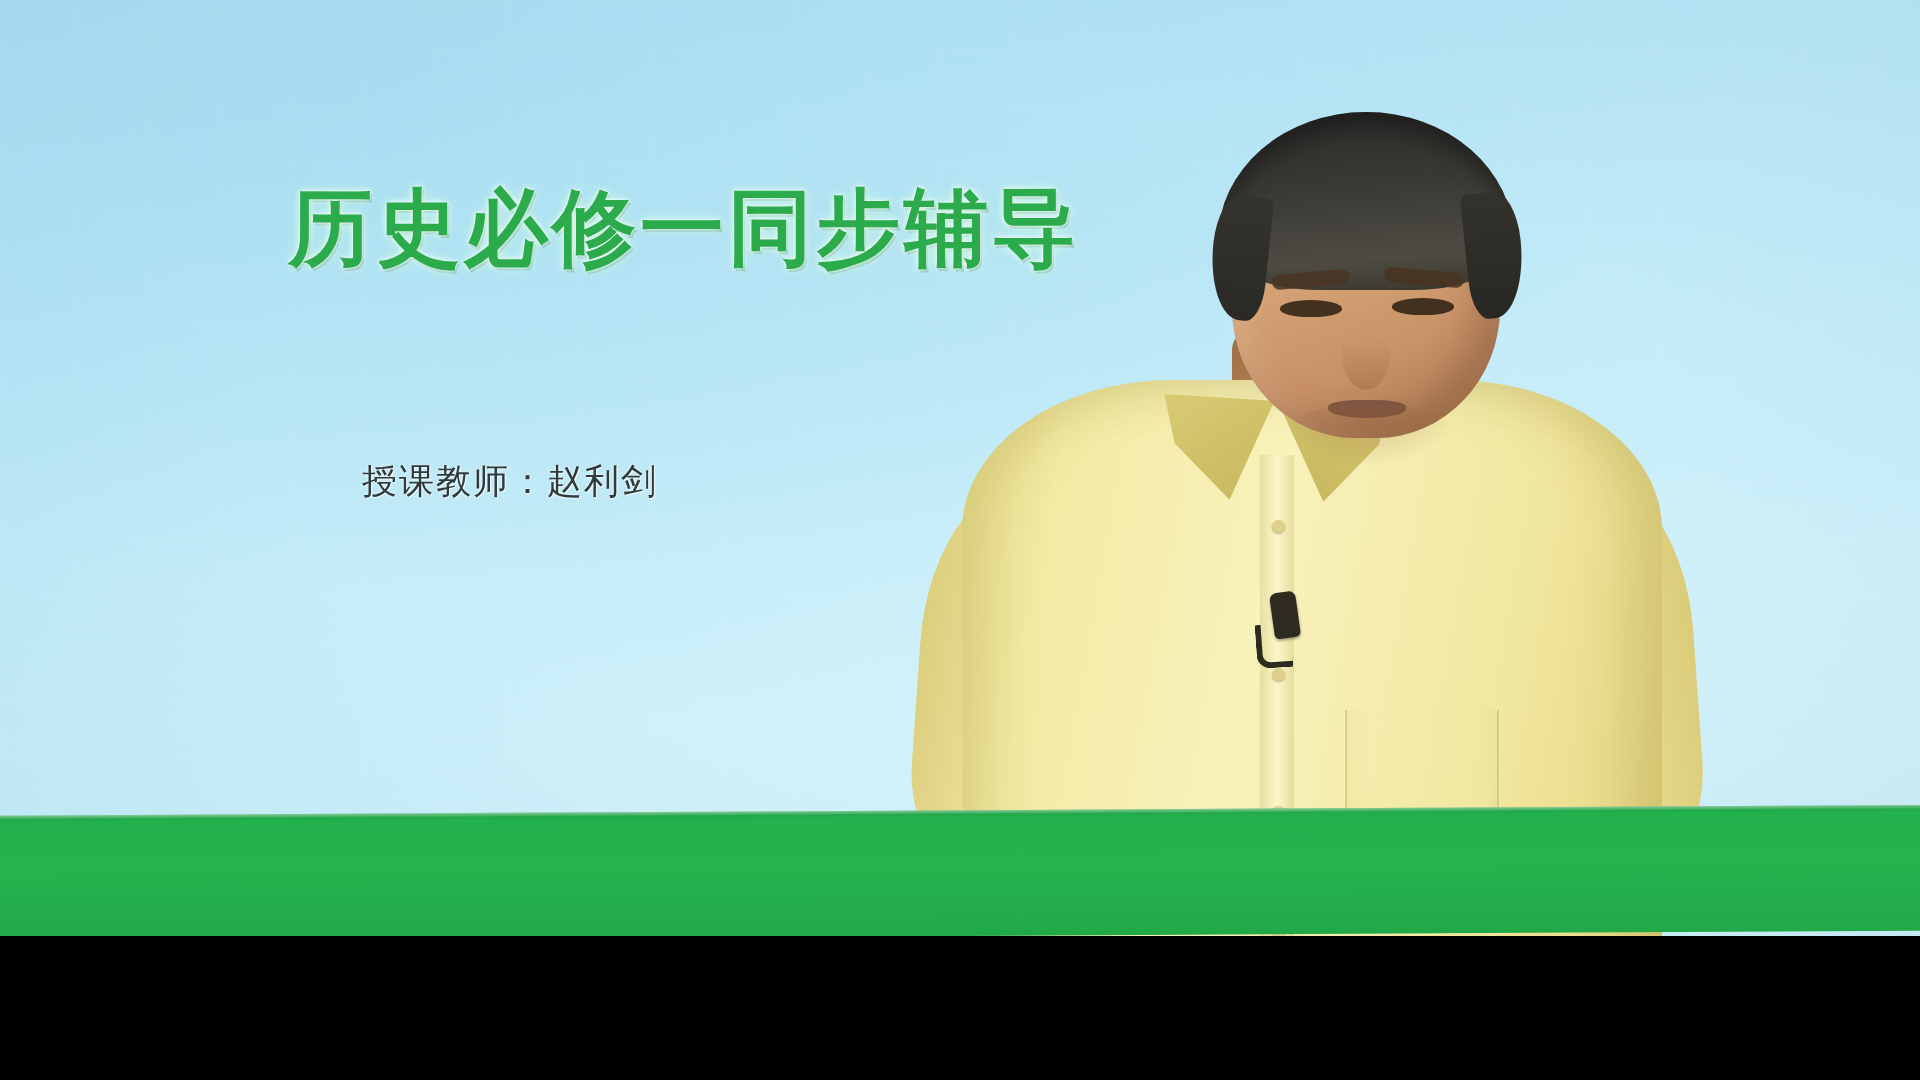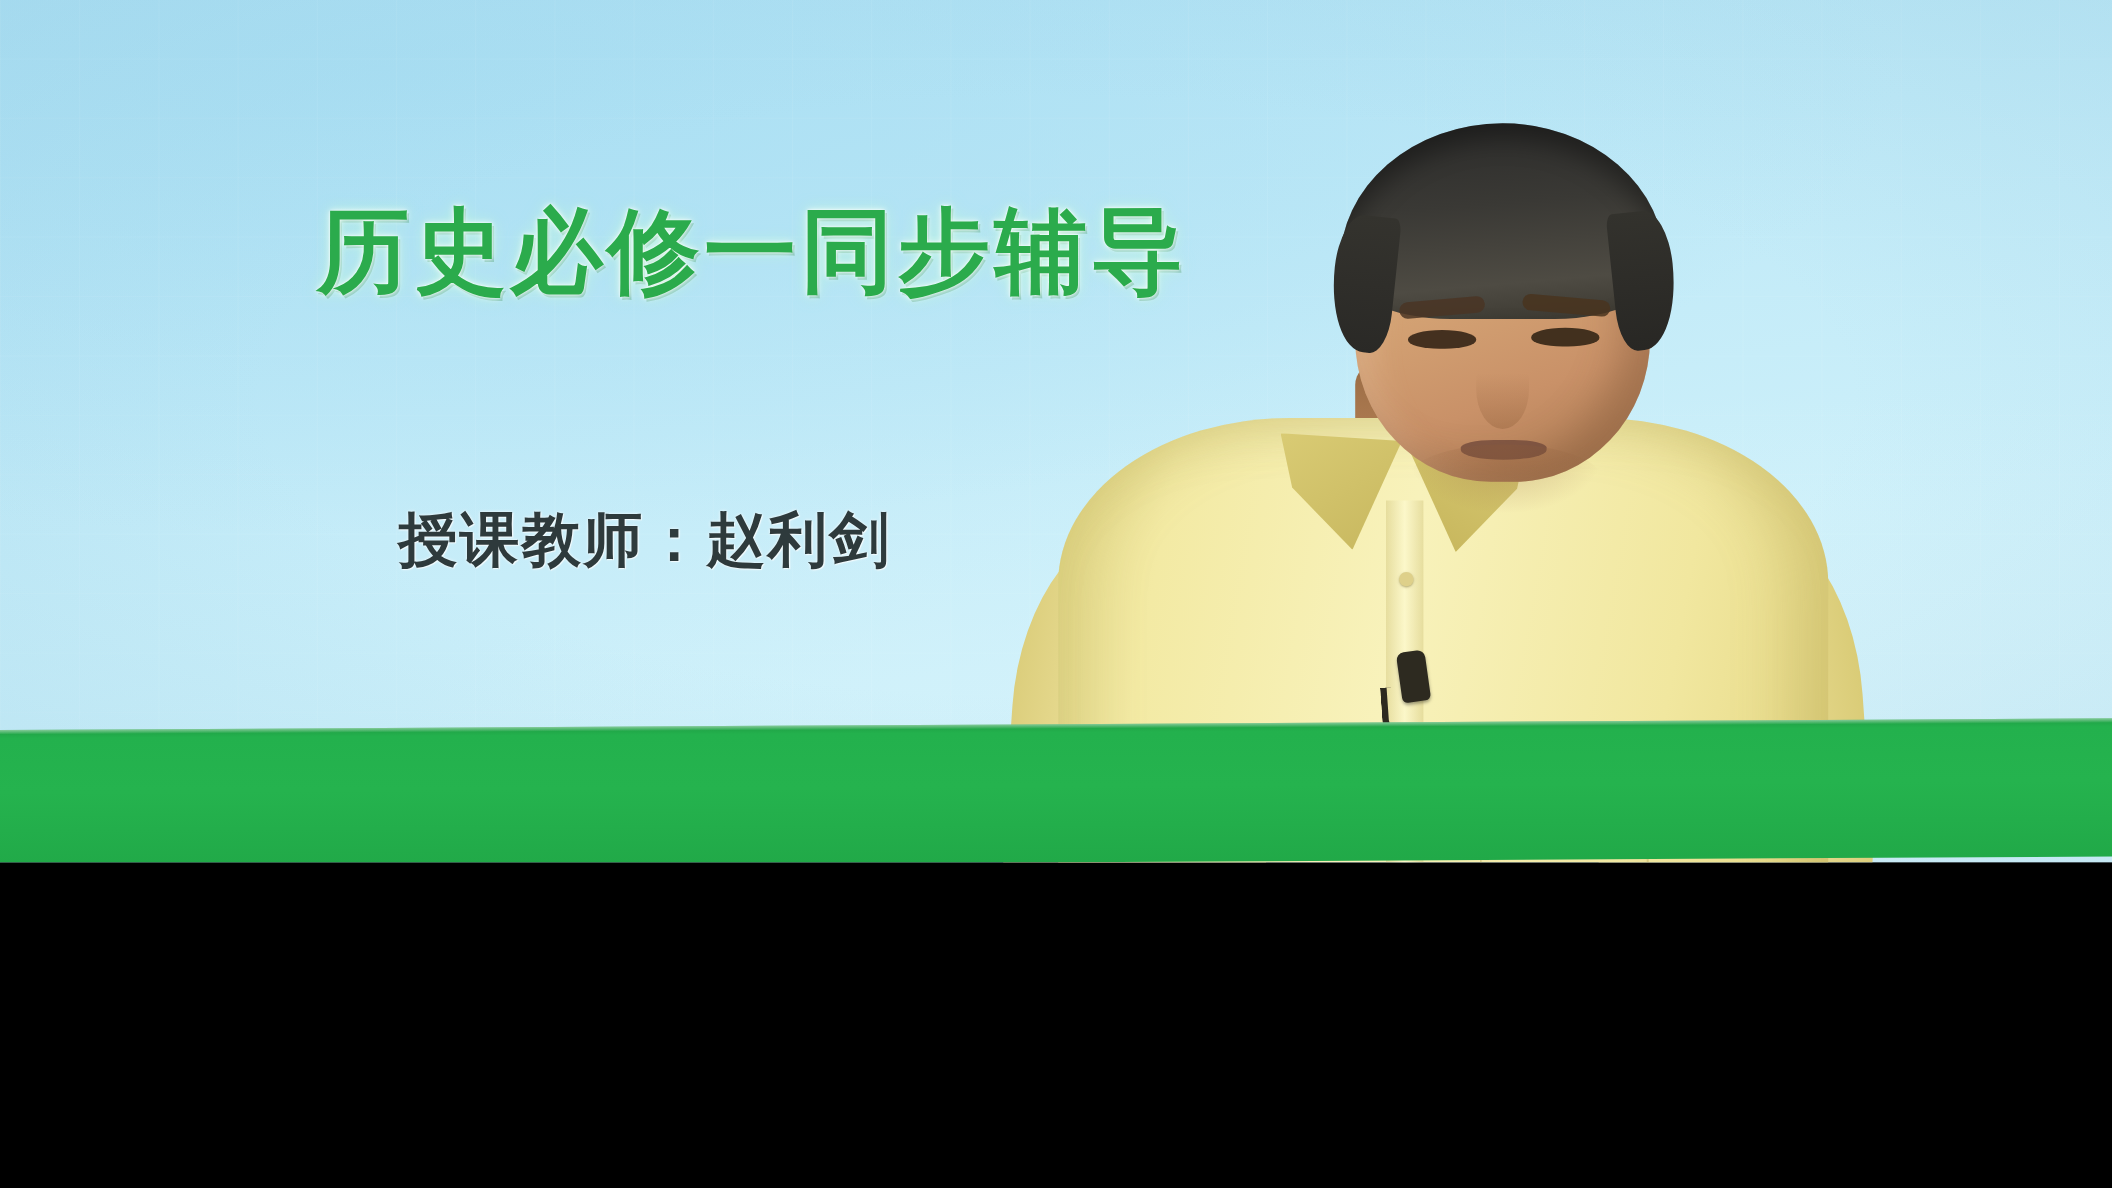--- a/index.html
+++ b/index.html
@@ -3,21 +3,21 @@
 <meta charset="utf-8">
 <style>
   html, body {
     margin: 0;
     padding: 0;
     background: #000;
   }
   #stage {
     position: relative;
     width: 1920px;
-    height: 784px;
+    height: 936px;
     overflow: hidden;
     font-family: "DejaVu Sans", "Liberation Sans", sans-serif;
     background: #bfe7f7;
   }
 
   
   .bg {
     position: absolute;
     inset: 0;
     background:
@@ -55,22 +55,22 @@
     text-shadow:
       0 0 2px rgba(255,255,255,.95),
       0 0 6px rgba(255,255,255,.85),
       0 0 14px rgba(190,255,210,.65),
       2px 3px 0 rgba(25,120,55,.30);
   }
   .subtitle {
     position: absolute;
     left: 362px;
     top: 464px;
-    font-size: 54px;
-    font-weight: 700;
+    font-size: 35px;
+    font-weight: 400;
     letter-spacing: 2px;
     color: #2e3a3c;
     line-height: 1;
     white-space: nowrap;
     text-shadow: 0 0 3px rgba(255,255,255,.9), 1px 1px 0 rgba(255,255,255,.6);
   }
 
   
   .green-bar {
     position: absolute;

